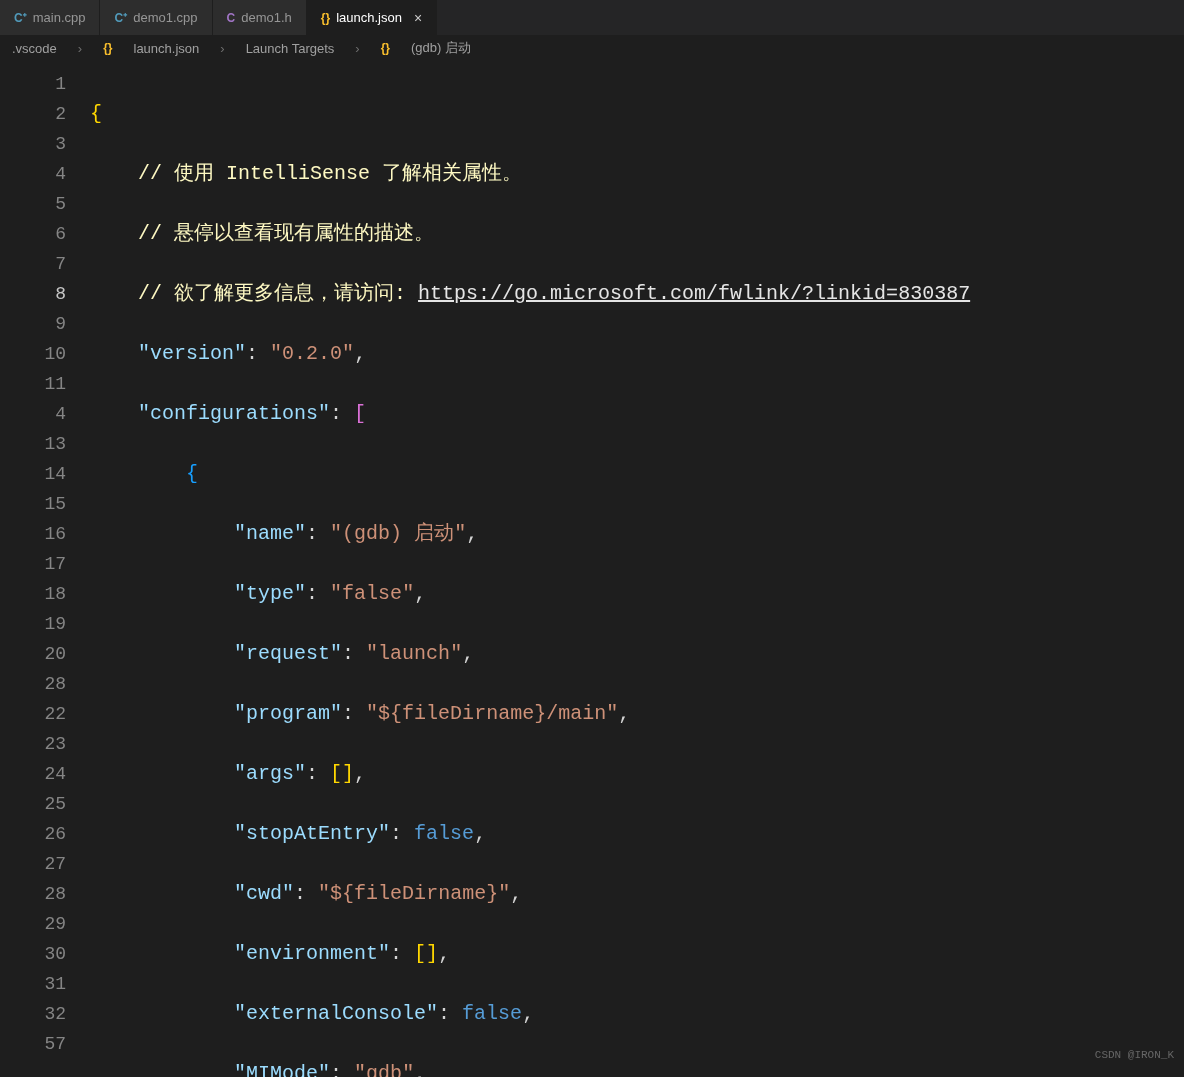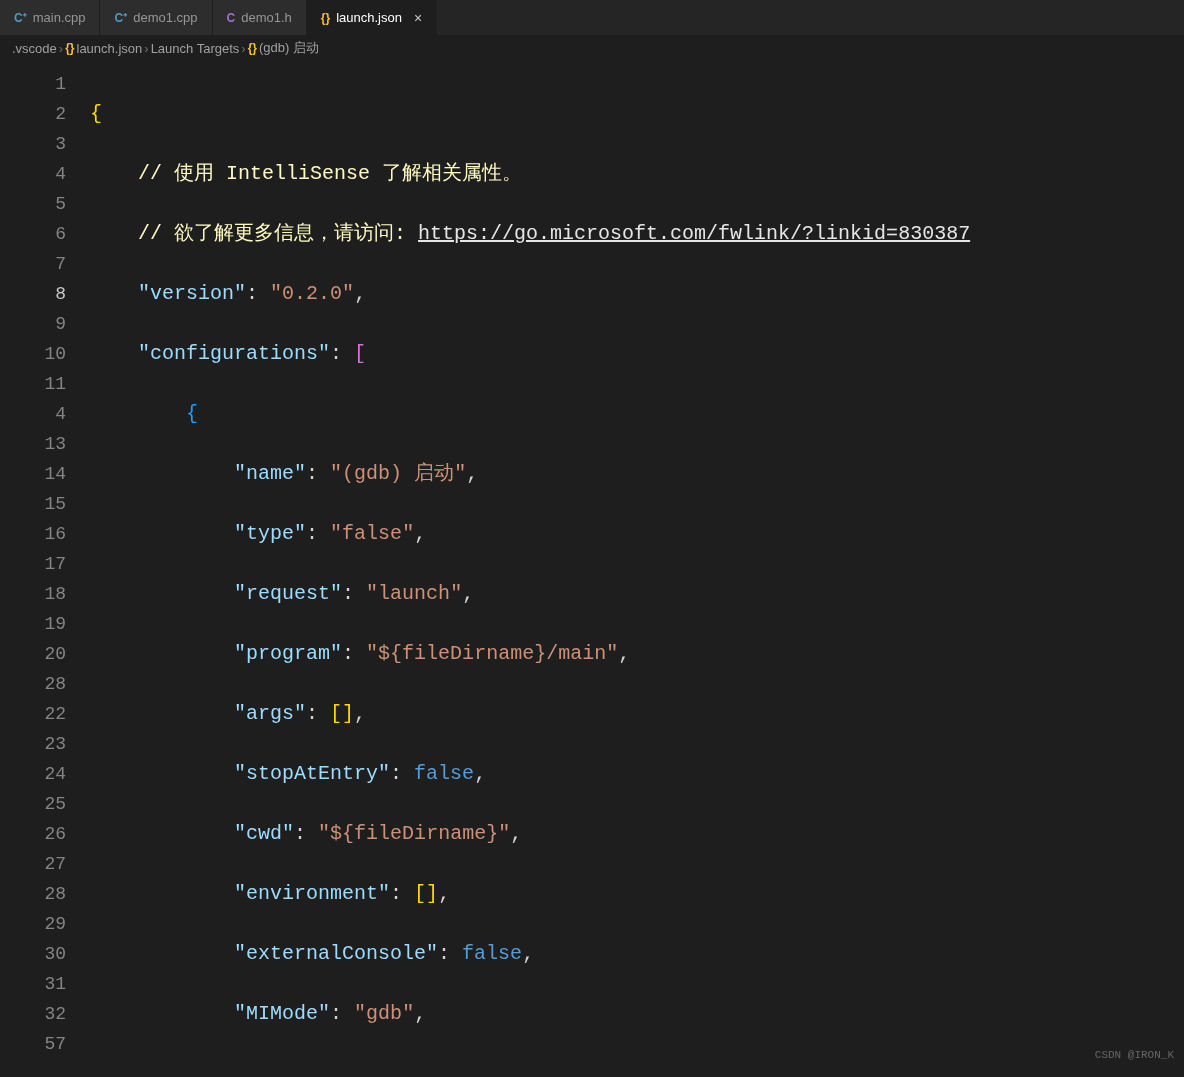--- a/index.html
+++ b/index.html
@@ -42,21 +42,21 @@
   .icon-c   { color: #a074c4; font-weight: bold; font-size: 12px; }
   .icon-json{ color: #fbc02d; font-weight: bold; font-size: 12px;}
   .breadcrumbs {
     display: flex;
     align-items: center;
     padding: 4px 12px;
     font-size: 13px;
     font-family: -apple-system, "Segoe UI", sans-serif;
     color: #a0a0a0;
     background: #1e1e1e;
-    gap: 2px;
+    gap: 21px;
   }
   .breadcrumbs .sep { color: #6e6e6e; }
   .editor {
     display: flex;
     background: #1e1e1e;
     height: calc(100% - 60px);
   }
   .gutter {
     width: 90px;
     text-align: right;
@@ -156,20 +156,21 @@
       <div class="ln">28</div>
       <div class="ln">29</div>
       <div class="ln">30</div>
       <div class="ln">31</div>
       <div class="ln">32</div>
       <div class="ln">57</div>
     </div>
   <div class="code">
 <div class="line"><span class="brace">{</span></div>
 <div class="line">    <span class="comment">// <span>使用 IntelliSense 了解相关属性。</span></span></div>
+<div class="line">    <span class="comment">// <span>悬停以查看现有属性的描述。</span></span></div>
 <div class="line">    <span class="comment">// <span>欲了解更多信息，请访问: </span></span><span class="link">https://go.microsoft.com/fwlink/?linkid=830387</span></div>
 <div class="line">    <span class="key">"<span>version</span>"</span><span class="punct">: </span><span class="str">"<span>0.2.0</span>"</span><span class="punct">,</span></div>
 <div class="line">    <span class="key">"<span>configurations</span>"</span><span class="punct">: </span><span class="bracket-pink">[</span></div>
 <div class="line">        <span class="bracket-blue">{</span></div>
 <div class="line"><span class="hl"></span>            <span class="key">"<span>name</span>"</span><span class="punct">: </span><span class="str">"<span>(gdb) 启动</span>"</span><span class="punct">,</span></div>
 <div class="line">            <span class="key">"<span>type</span>"</span><span class="punct">: </span><span class="str">"<span>false</span>"</span><span class="punct">,</span></div>
 <div class="line">            <span class="key">"<span>request</span>"</span><span class="punct">: </span><span class="str">"<span>launch</span>"</span><span class="punct">,</span></div>
 <div class="line">            <span class="key">"<span>program</span>"</span><span class="punct">: </span><span class="str">"<span>${fileDirname}/main</span>"</span><span class="punct">,</span></div>
 <div class="line">            <span class="key">"<span>args</span>"</span><span class="punct">: </span><span class="bracket-yellow">[]</span><span class="punct">,</span></div>
 <div class="line">            <span class="key">"<span>stopAtEntry</span>"</span><span class="punct">: </span><span class="bool">false</span><span class="punct">,</span></div>

